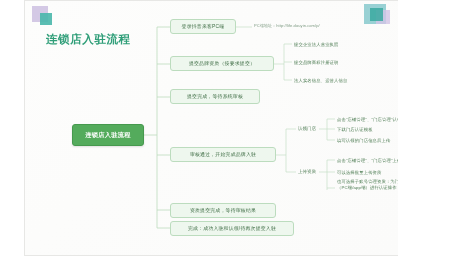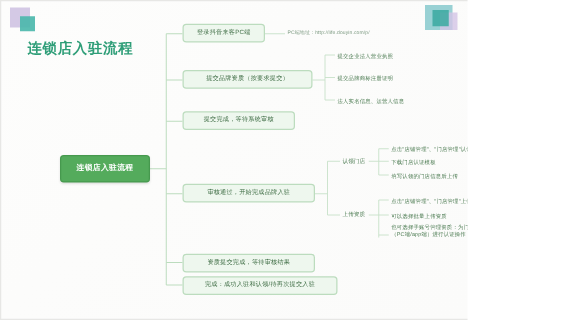--- a/index.html
+++ b/index.html
@@ -13,20 +13,21 @@
     font-family: "Liberation Sans", "DejaVu Sans", sans-serif;
     overflow: hidden;
   }
   #canvas {
     position: relative;
     width: 374px;
     height: 256px;
     background: linear-gradient(135deg, #fdfdfc 0%, #fcfcfb 40%, #fbfbfa 100%);
     box-sizing: border-box;
     overflow: hidden;
+    margin-left: 24px;
   }
   .frame-border {
     position: absolute;
     left: 0; top: 0;
     width: 450px; height: 256px;
     border: 1px solid #e7e7e5;
     box-sizing: border-box;
     pointer-events: none;
   }
   

